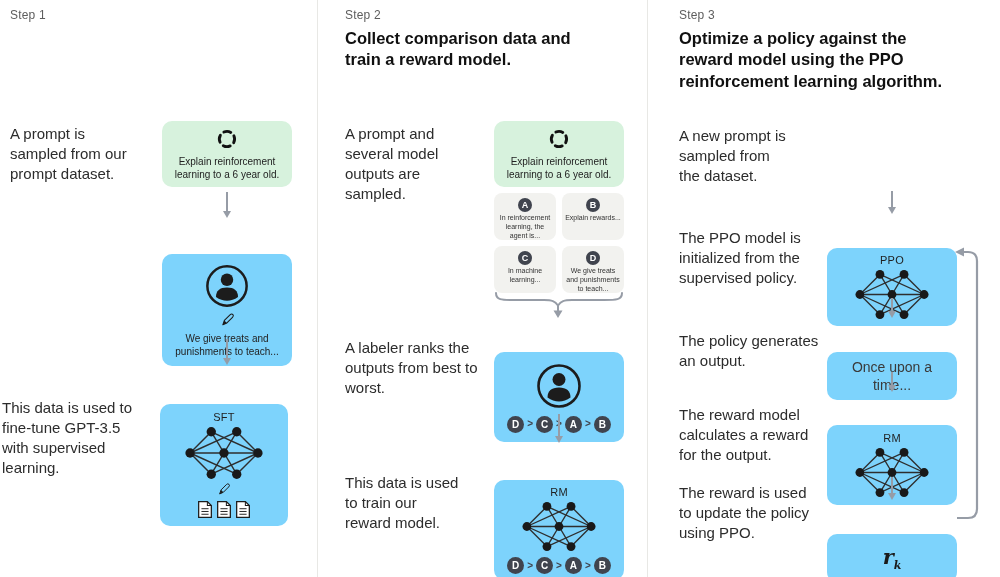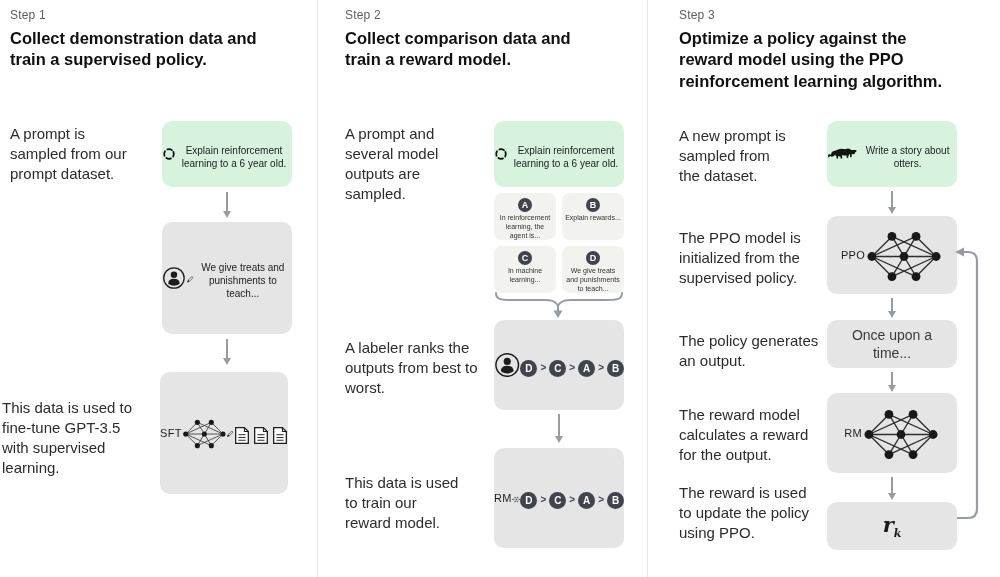--- a/index.html
+++ b/index.html
@@ -2,24 +2,24 @@
 <html><head>
 <meta charset="utf-8">
 <style>
   html,body{margin:0;padding:0;background:#fff;}
   .canvas{position:relative;width:1000px;height:577px;background:#ffffff;overflow:hidden;
           font-family:"Liberation Sans","DejaVu Sans",sans-serif;color:#1c1c1c;}
   .sep{position:absolute;top:0;width:1px;height:577px;background:#e8e8e5;}
   .step-label{position:absolute;font-size:12px;color:#5d5d5d;letter-spacing:.2px;}
   .title{position:absolute;font-size:16.5px;font-weight:bold;color:#101010;line-height:1.3;margin:0;}
   .caption{position:absolute;font-size:15px;color:#2c2c2c;line-height:1.34;margin:0;}
-  .box{position:absolute;border-radius:10px;display:flex;flex-direction:row;
+  .box{position:absolute;border-radius:10px;display:flex;flex-direction:column;
        align-items:center;justify-content:center;text-align:center;}
   .green{background:#d7f2dd;}
-  .gray{background:#e5e5e5;}
+  .gray{background:#7dd3fc;margin-top:32px;}
   .box-text{font-size:10px;color:#222;line-height:1.3;max-width:116px;margin-top:5px;}
   .model-label{font-size:11px;color:#1f1f1f;letter-spacing:.3px;}
   .obox{position:absolute;width:62px;height:47px;background:#f2f2ef;border-radius:8px;
         display:flex;flex-direction:column;align-items:center;padding-top:5px;box-sizing:border-box;}
   .obox .badge{width:14px;height:14px;font-size:9px;}
   .obox-text{font-size:7px;color:#333;line-height:1.25;margin-top:2px;max-width:56px;text-align:center;}
   .badge{display:inline-flex;align-items:center;justify-content:center;width:17px;height:17px;
          border-radius:50%;background:#40444e;color:#ffffff;font-size:10px;font-weight:bold;flex:0 0 auto;}
   .ranking{display:flex;align-items:center;gap:3px;margin-top:6px;}
   .gt{font-size:10px;font-weight:bold;color:#40444e;line-height:1;}
@@ -90,21 +90,20 @@
       <rect x="34" y="10" width="2.4" height="6" rx="1.2" fill="#111611"></rect>
     </symbol>
   </defs>
 </svg>
 
 <div class="canvas">
   <div class="sep" style="left:317px"></div>
   <div class="sep" style="left:647px"></div>
 
   <div class="step-label" style="left:10px;top:8px">Step 1</div>
-  <h2 class="title" style="left:10px;top:28px;width:250px">Collect demonstration data and train a supervised policy.</h2>
 
   <p class="caption" style="left:10px;top:124px;width:126px">A prompt is sampled from our prompt dataset.</p>
   <p class="caption" style="left:2px;top:398px;width:140px">This data is used to fine-tune GPT-3.5 with supervised learning.</p>
 
   <div class="box green" style="left:162px;top:121px;width:130px;height:66px">
     <svg class="icon-svg" width="22" height="22">
         <use href="#cycle"></use>
       </svg>
     <div class="box-text">Explain reinforcement learning to a 6 year old.</div>
   </div>
@@ -216,26 +215,20 @@
 
   <div class="step-label" style="left:679px;top:8px">Step 3</div>
   <h2 class="title" style="left:679px;top:28px;width:264px">Optimize a policy against the reward model using the PPO reinforcement learning algorithm.</h2>
 
   <p class="caption" style="left:679px;top:126px;width:110px">A new prompt is sampled from the dataset.</p>
   <p class="caption" style="left:679px;top:331px;width:148px">The policy generates an output.</p>
   <p class="caption" style="left:679px;top:228px;width:142px">The PPO model is initialized from the supervised policy.</p>
   <p class="caption" style="left:679px;top:405px;width:138px">The reward model calculates a reward for the output.</p>
   <p class="caption" style="left:679px;top:483px;width:132px">The reward is used to update the policy using PPO.</p>
 
-  <div class="box green" style="left:827px;top:121px;width:130px;height:66px">
-    <svg class="icon-svg" width="36" height="18">
-        <use href="#otter"></use>
-      </svg>
-    <div class="box-text">Write a story about otters.</div>
-  </div>
 
   <div class="arrow-v" style="left:891px;top:191px;height:16px"></div>
 
   <div class="box gray" style="left:827px;top:216px;width:130px;height:78px">
     <div class="model-label">PPO</div>
     <svg class="icon-svg" width="78" height="53" style="margin-top:2px">
         <use href="#net"></use>
       </svg>
   </div>
 

